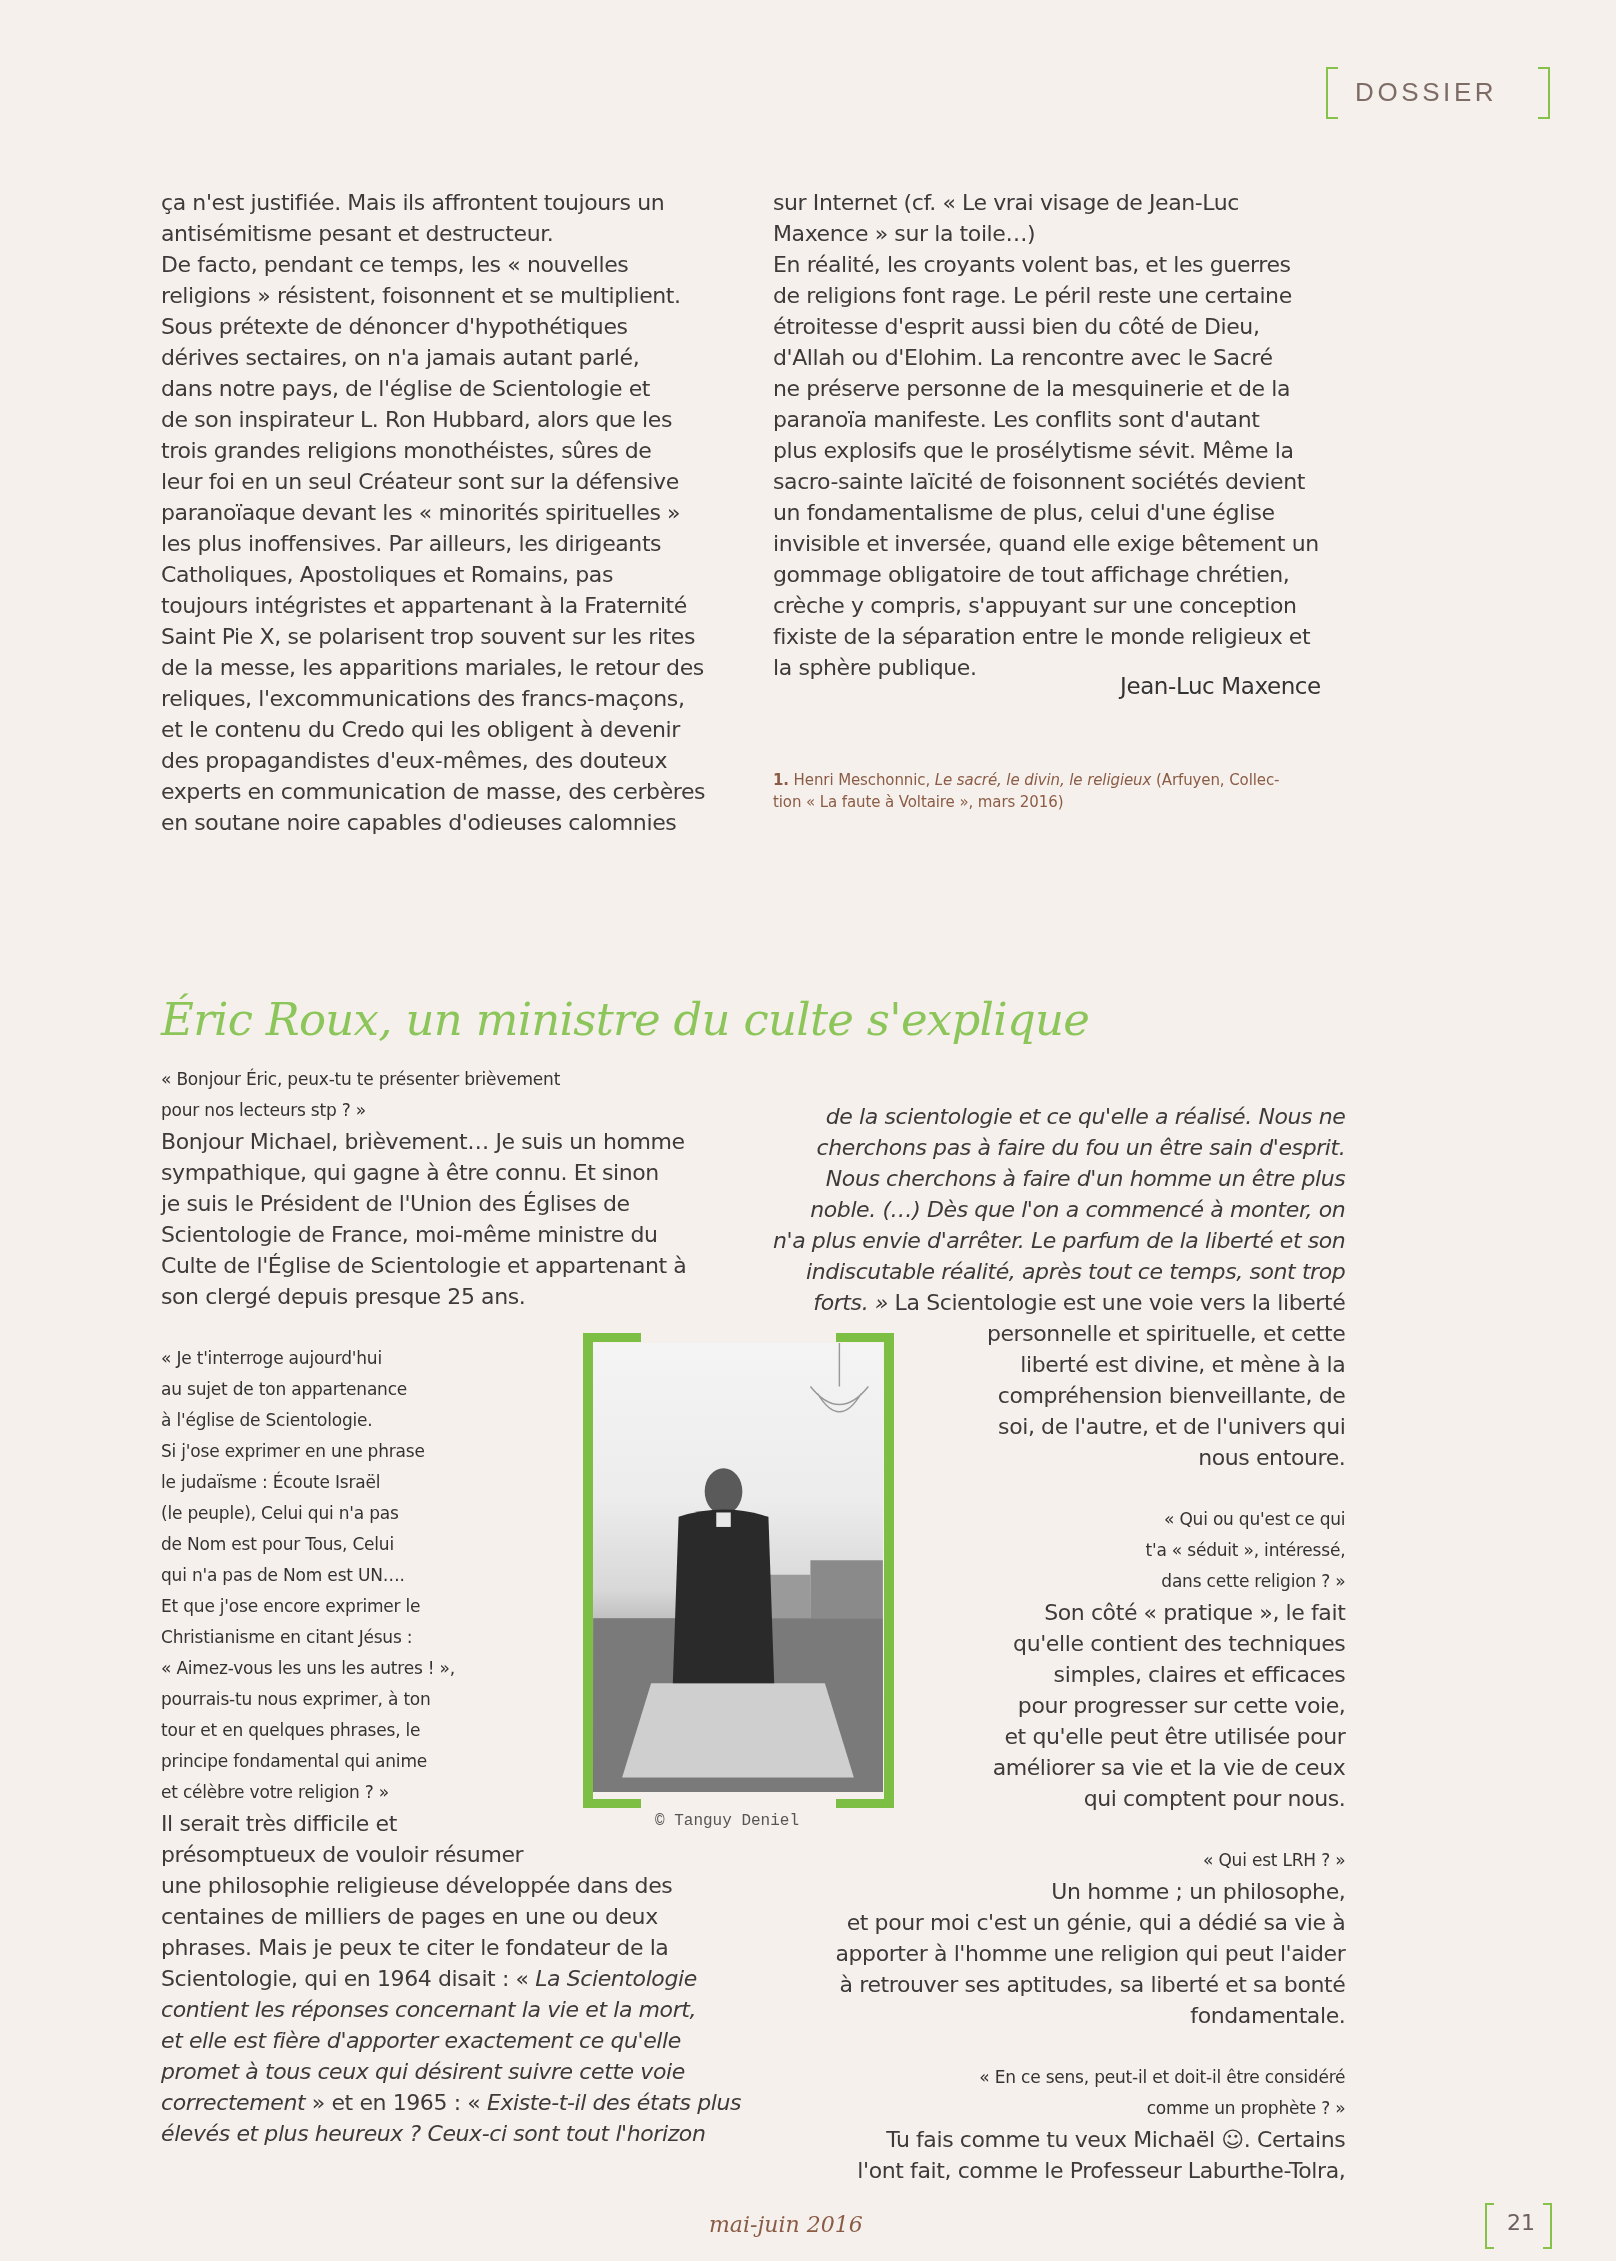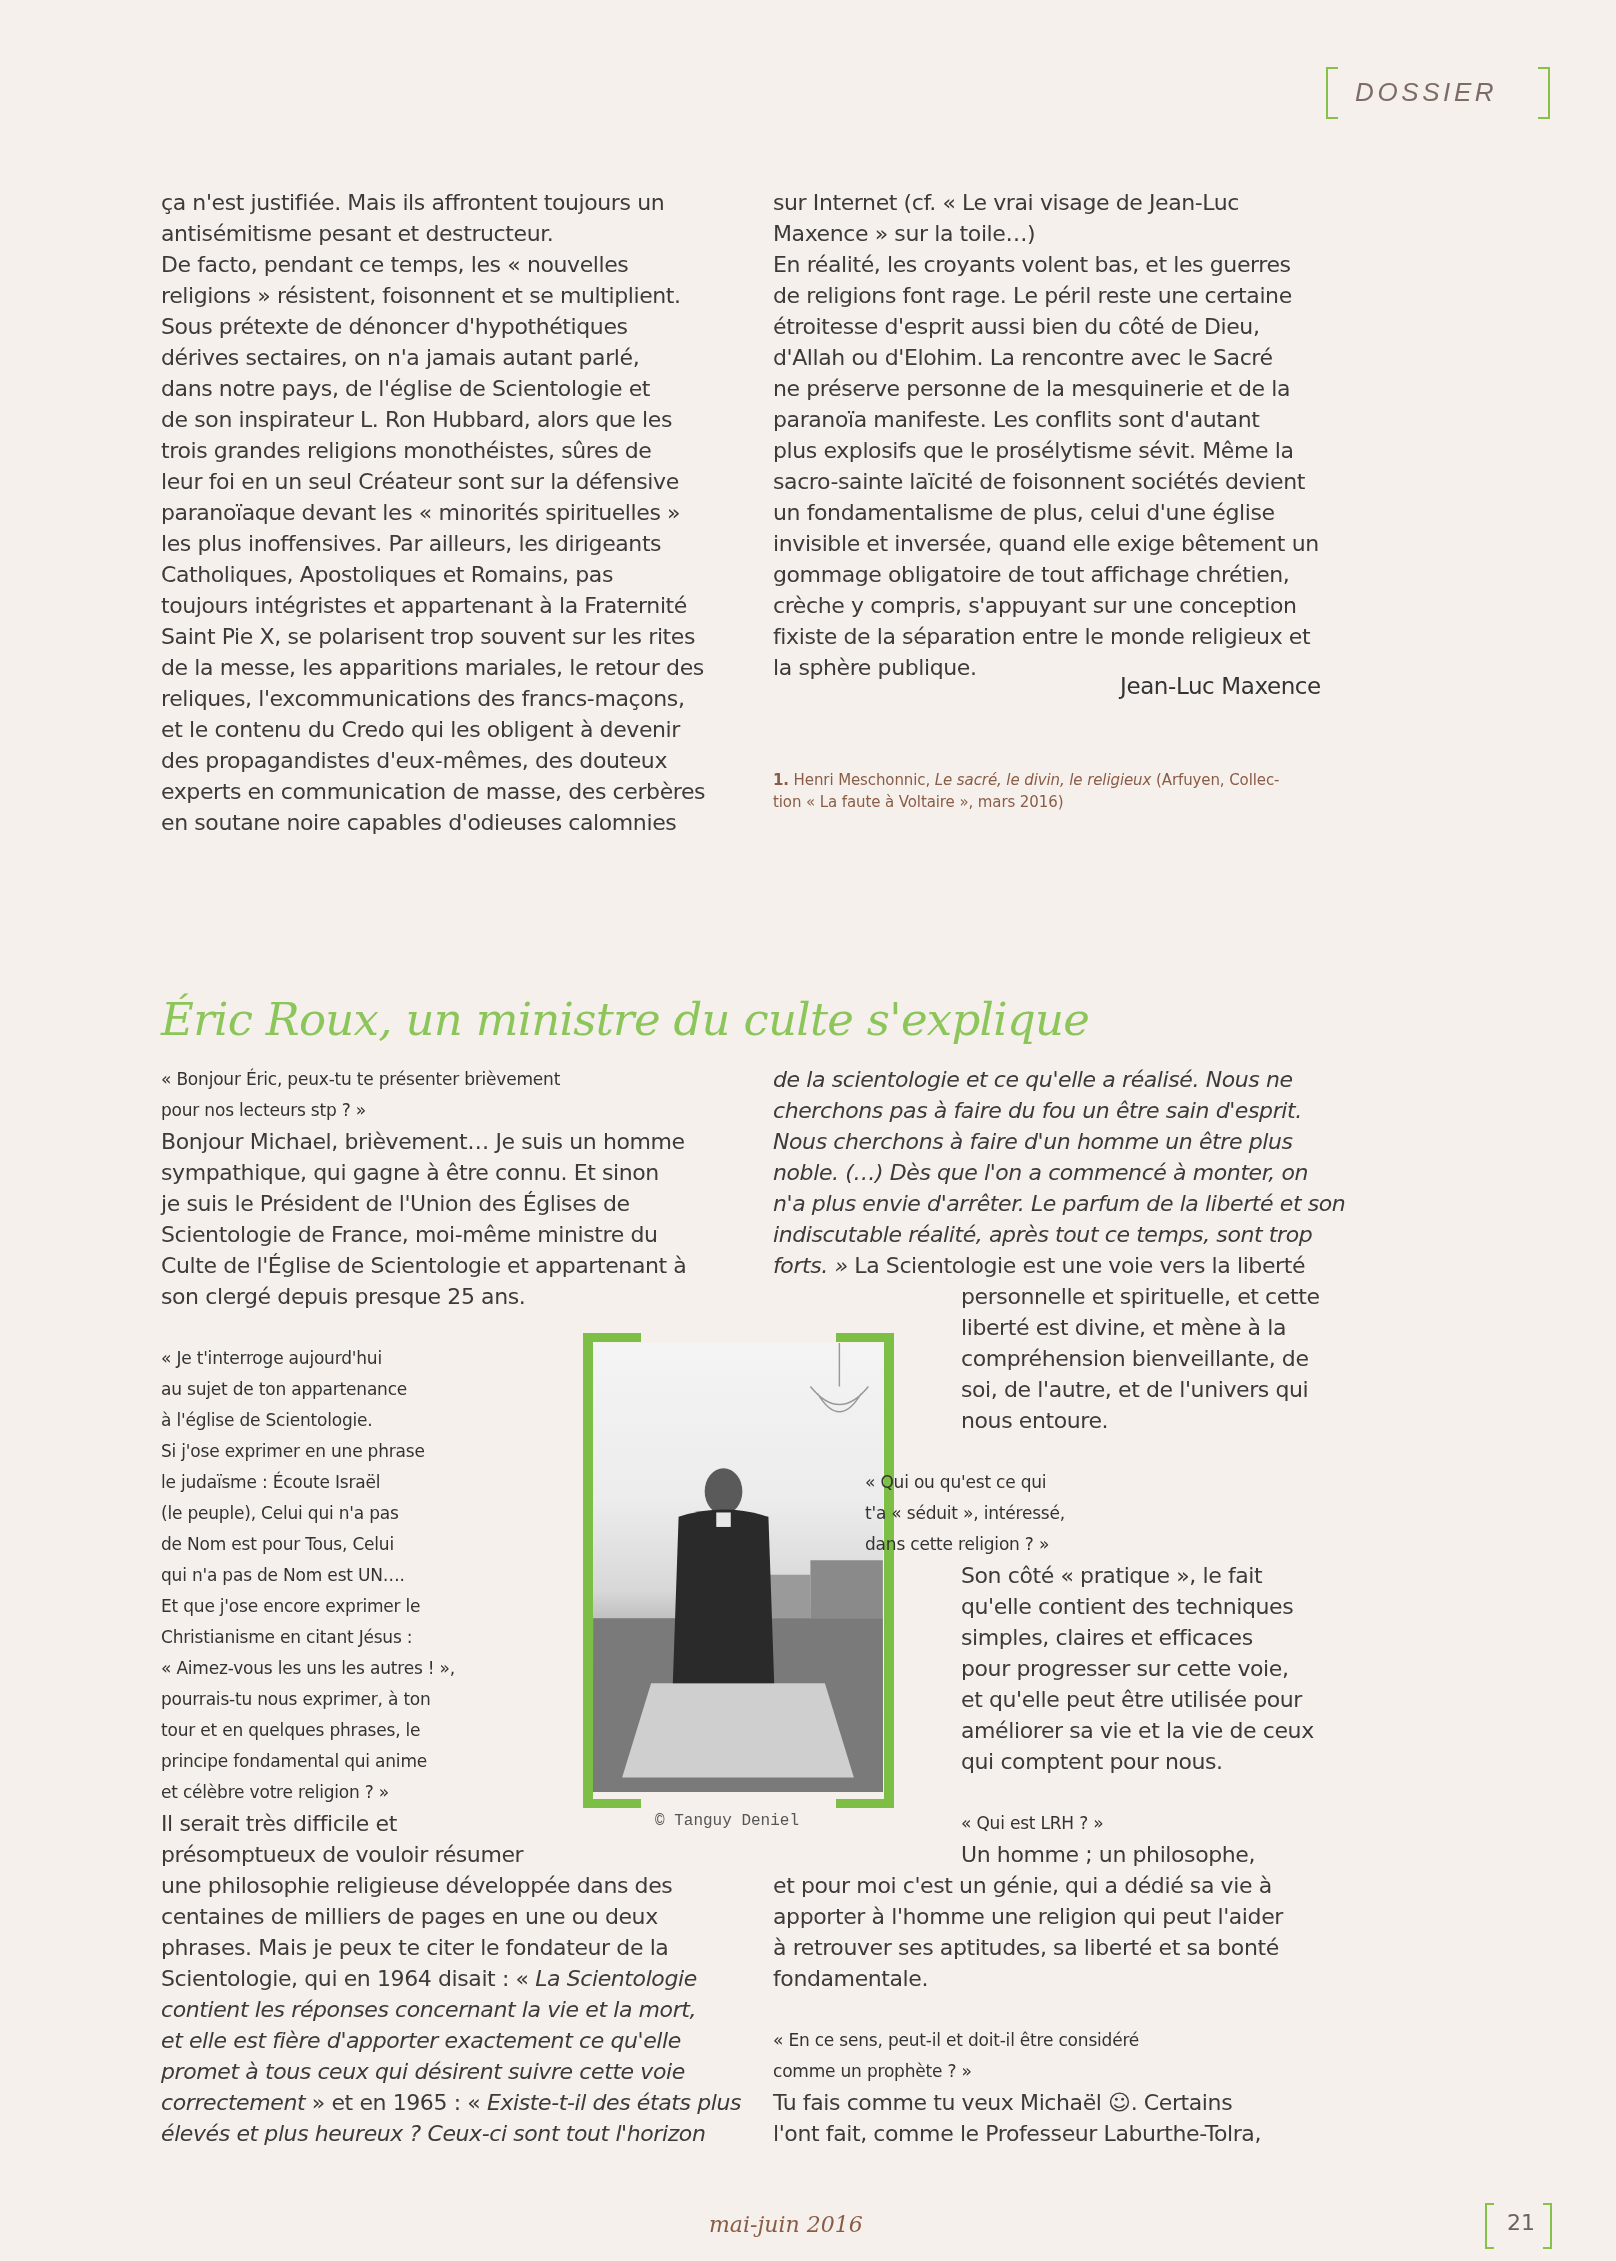--- a/index.html
+++ b/index.html
@@ -9,36 +9,36 @@
     font-family:"DejaVu Sans", sans-serif;
     color:#3b3838;
   }
   .abs { position:absolute; }
   .line { white-space:nowrap; display:block; }
   .txt { font-size:22px; line-height:31px; letter-spacing:-0.4px; color:#3c3a3a; }
   .q { font-size:17px; line-height:31px; letter-spacing:-0.2px; color:#333; }
   .it { font-style:italic; }
 
   
-  #header-tag { left:1326px; top:67px; height:58px; width:224px;font-style:italic; }
+  #header-tag { left:1326px; top:67px; height:58px; width:224px; }
   .bracket { position:absolute; top:0; width:10px; height:48px; border:2.9px solid #86c24a; }
   .bracket.l { left:0; border-right:none; }
   .bracket.r { right:0; border-left:none; }
   #header-label { position:absolute; left:29px; top:10px; font-size:26px; letter-spacing:3.6px; color:#7d6c66; font-family:"Liberation Sans", sans-serif; }
 
   #col-tl { left:161px; top:187px; }
   #col-tr { left:773px; top:187px; }
   #signature { left:1120px; top:673px; font-size:23px; color:#333; letter-spacing:-0.4px; }
   #footnote { left:773px; top:769px; font-size:15px; line-height:22px; color:#8a5c45; letter-spacing:-0.1px; }
   #footnote .num { font-weight:bold; }
 
   #section-title { left:161px; top:993px; font-family:"DejaVu Serif", serif; font-style:italic; font-size:45px; color:#8cc65a; letter-spacing:-0.7px; white-space:nowrap; }
 
   #col-bl { left:161px; top:1064px; }
-  #col-br { left:773px; top:1064px; }
+  #col-br { left:773px; top:1101px;text-align:right; }
 
   #photo-frame { left:583px; top:1333px; width:311px; height:475px; }
   #photo { position:absolute; left:10px; top:10px; width:290px; height:449px;
     background:linear-gradient(180deg,#f4f4f4 0%,#ececec 35%,#d8d8d8 55%,#9a9a9a 72%,#6e6e6e 100%); overflow:hidden; }
   .corner { position:absolute; background:#7dbf45; }
   #caption { left:655px; top:1812px; font-size:16px; color:#555; font-family:Liberation Mono, monospace; }
 
   #footer-date { left:709px; top:2212px; font-family:"DejaVu Serif", serif; font-style:italic; font-weight:normal; font-size:22px; color:#8a5c45; }
   #page-num { left:1485px; top:2203px; width:67px; height:51px; }
   #page-num .bracket { height:42px; width:7.2px; border-width:2.2px; }

